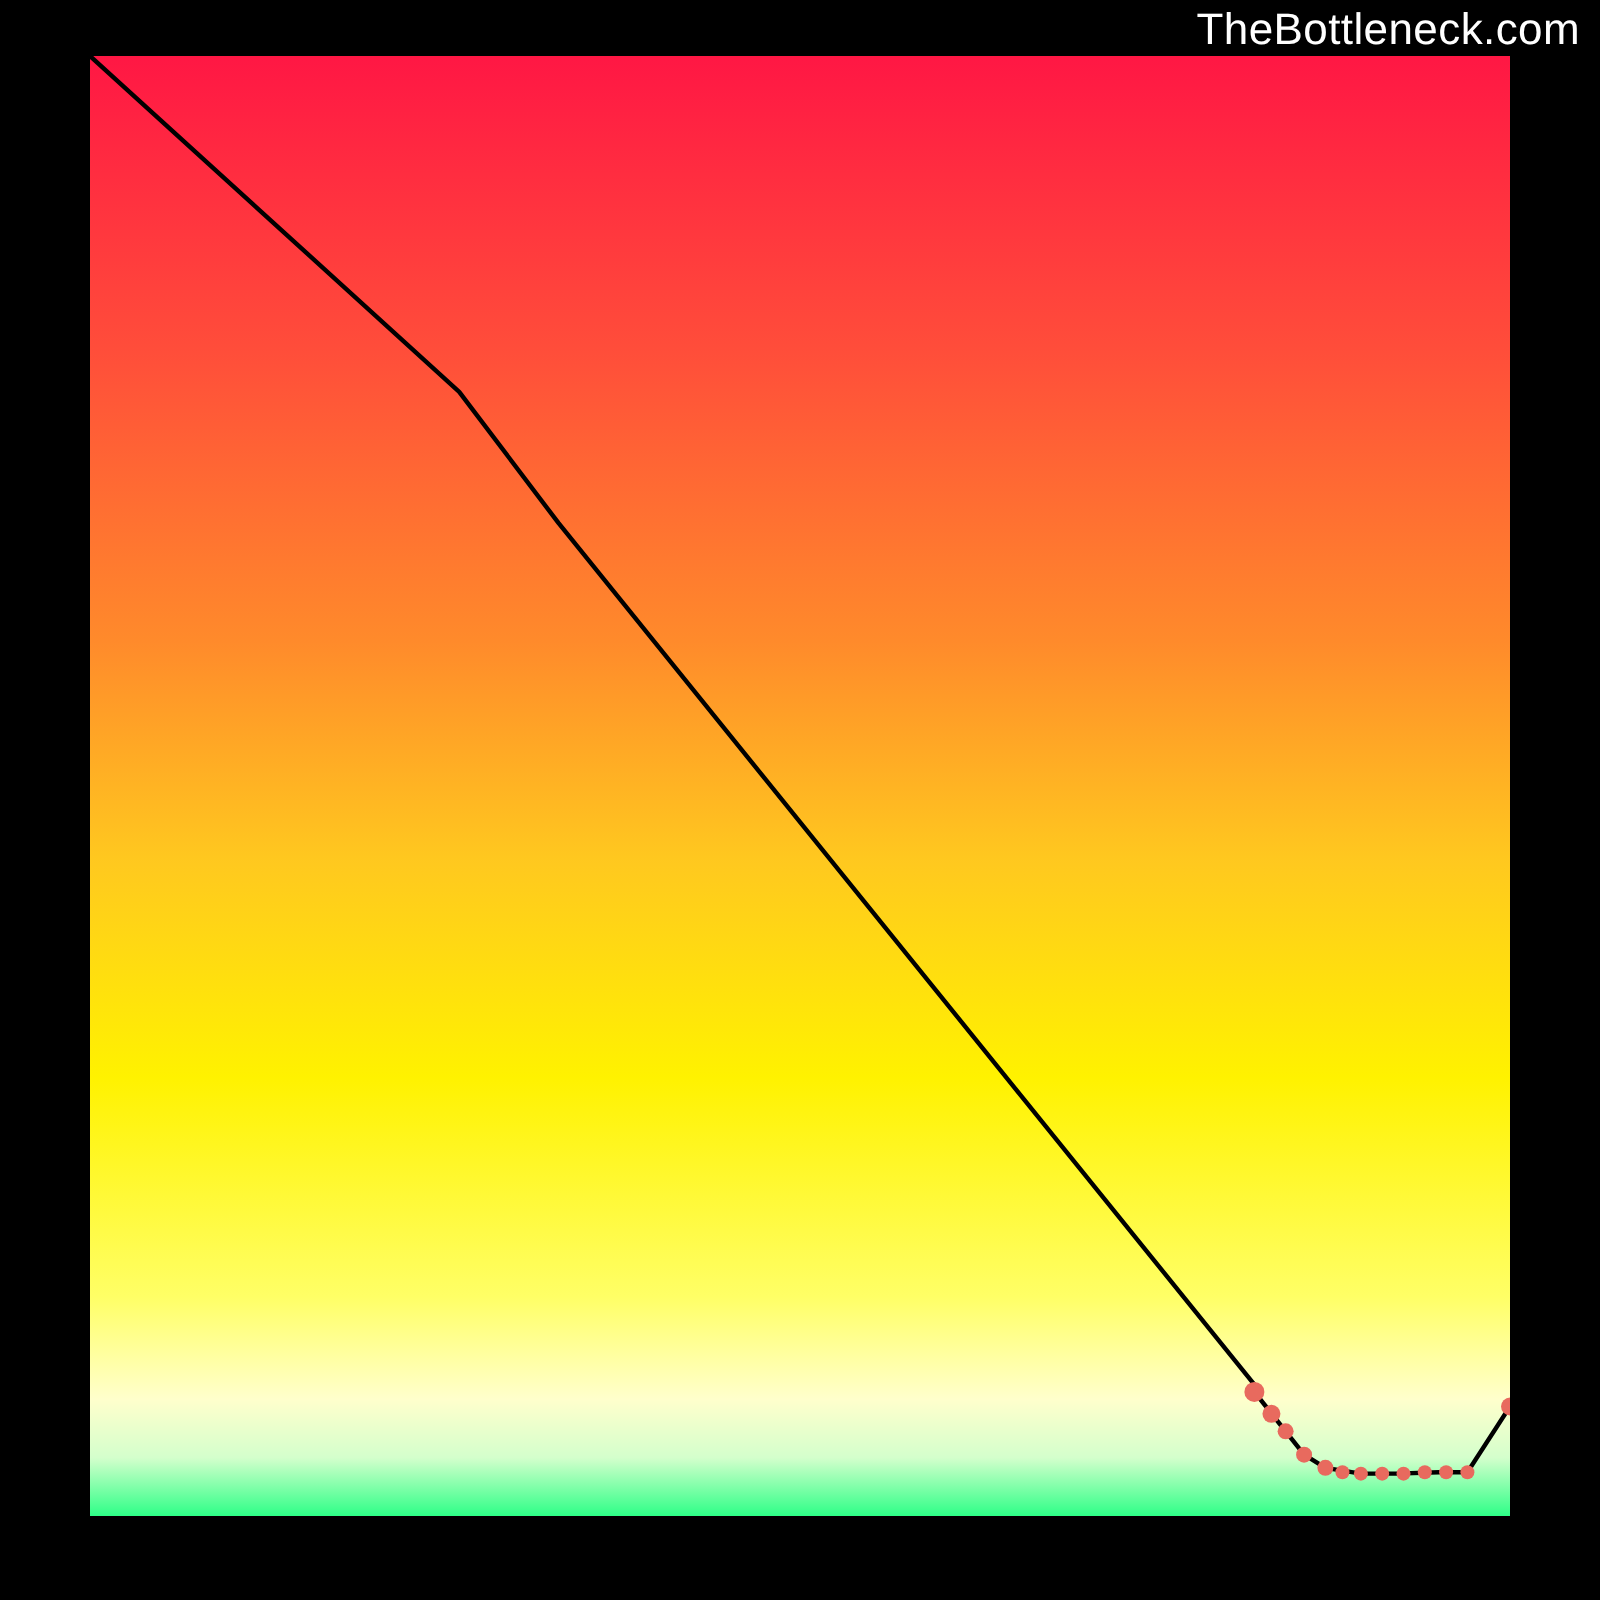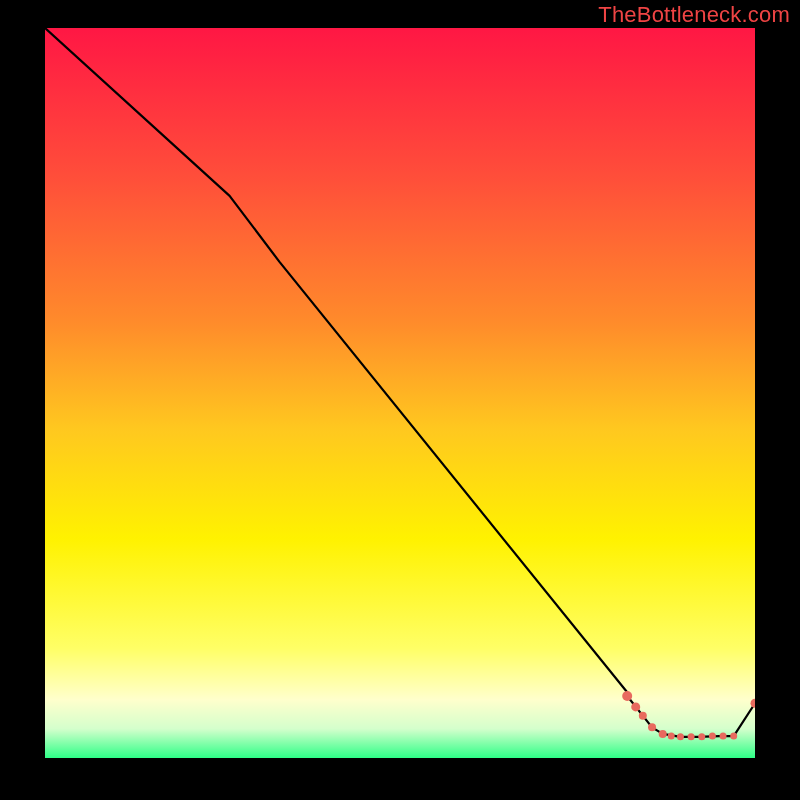--- a/index.html
+++ b/index.html
@@ -14,21 +14,21 @@
   .frame {
     position: relative;
     width: 800px;
     height: 800px;
     background: #000;
   }
   .watermark {
     position: absolute;
     top: 2px;
     right: 10px;
-    color: #ef4444;
+    color: #ffffff;
     font-size: 22px;
     font-weight: 500;
     letter-spacing: 0.2px;
     z-index: 5;
   }
   .plot {
     position: absolute;
     left: 45px;
     top: 28px;
     width: 710px;

